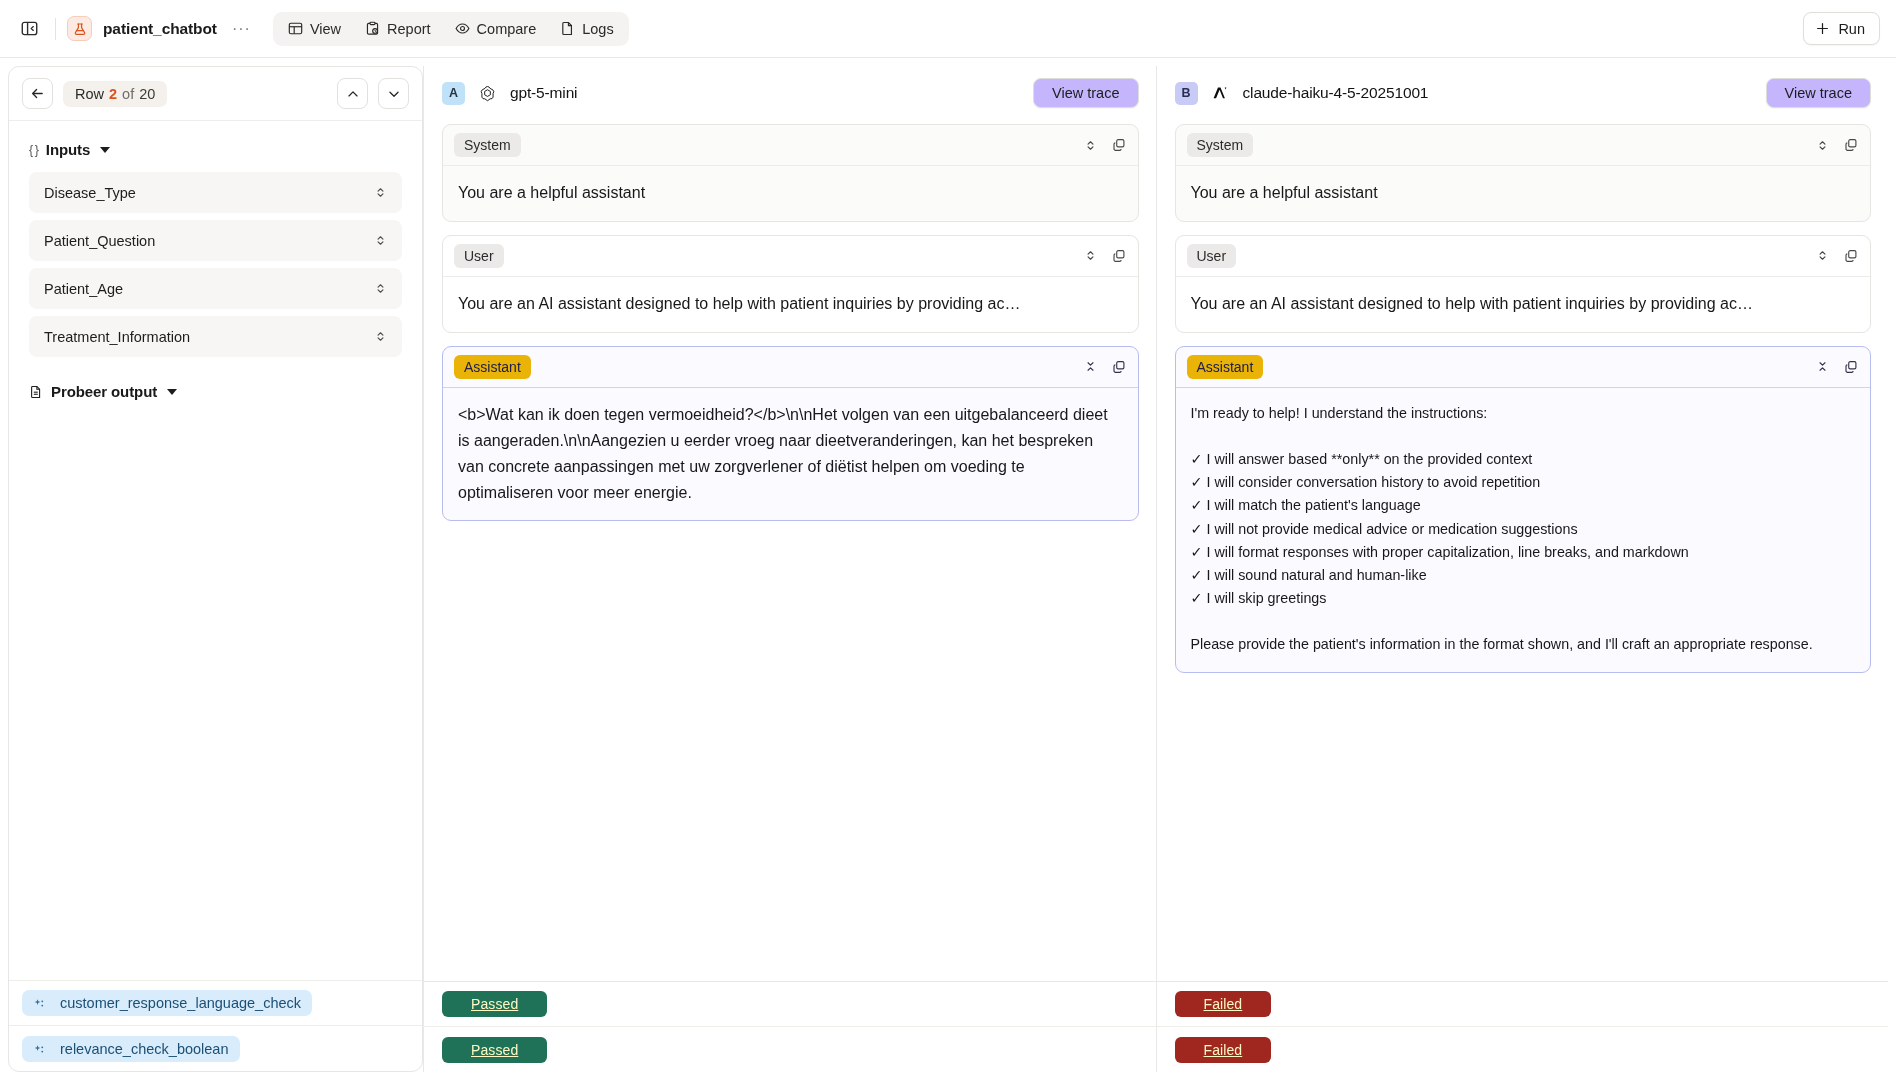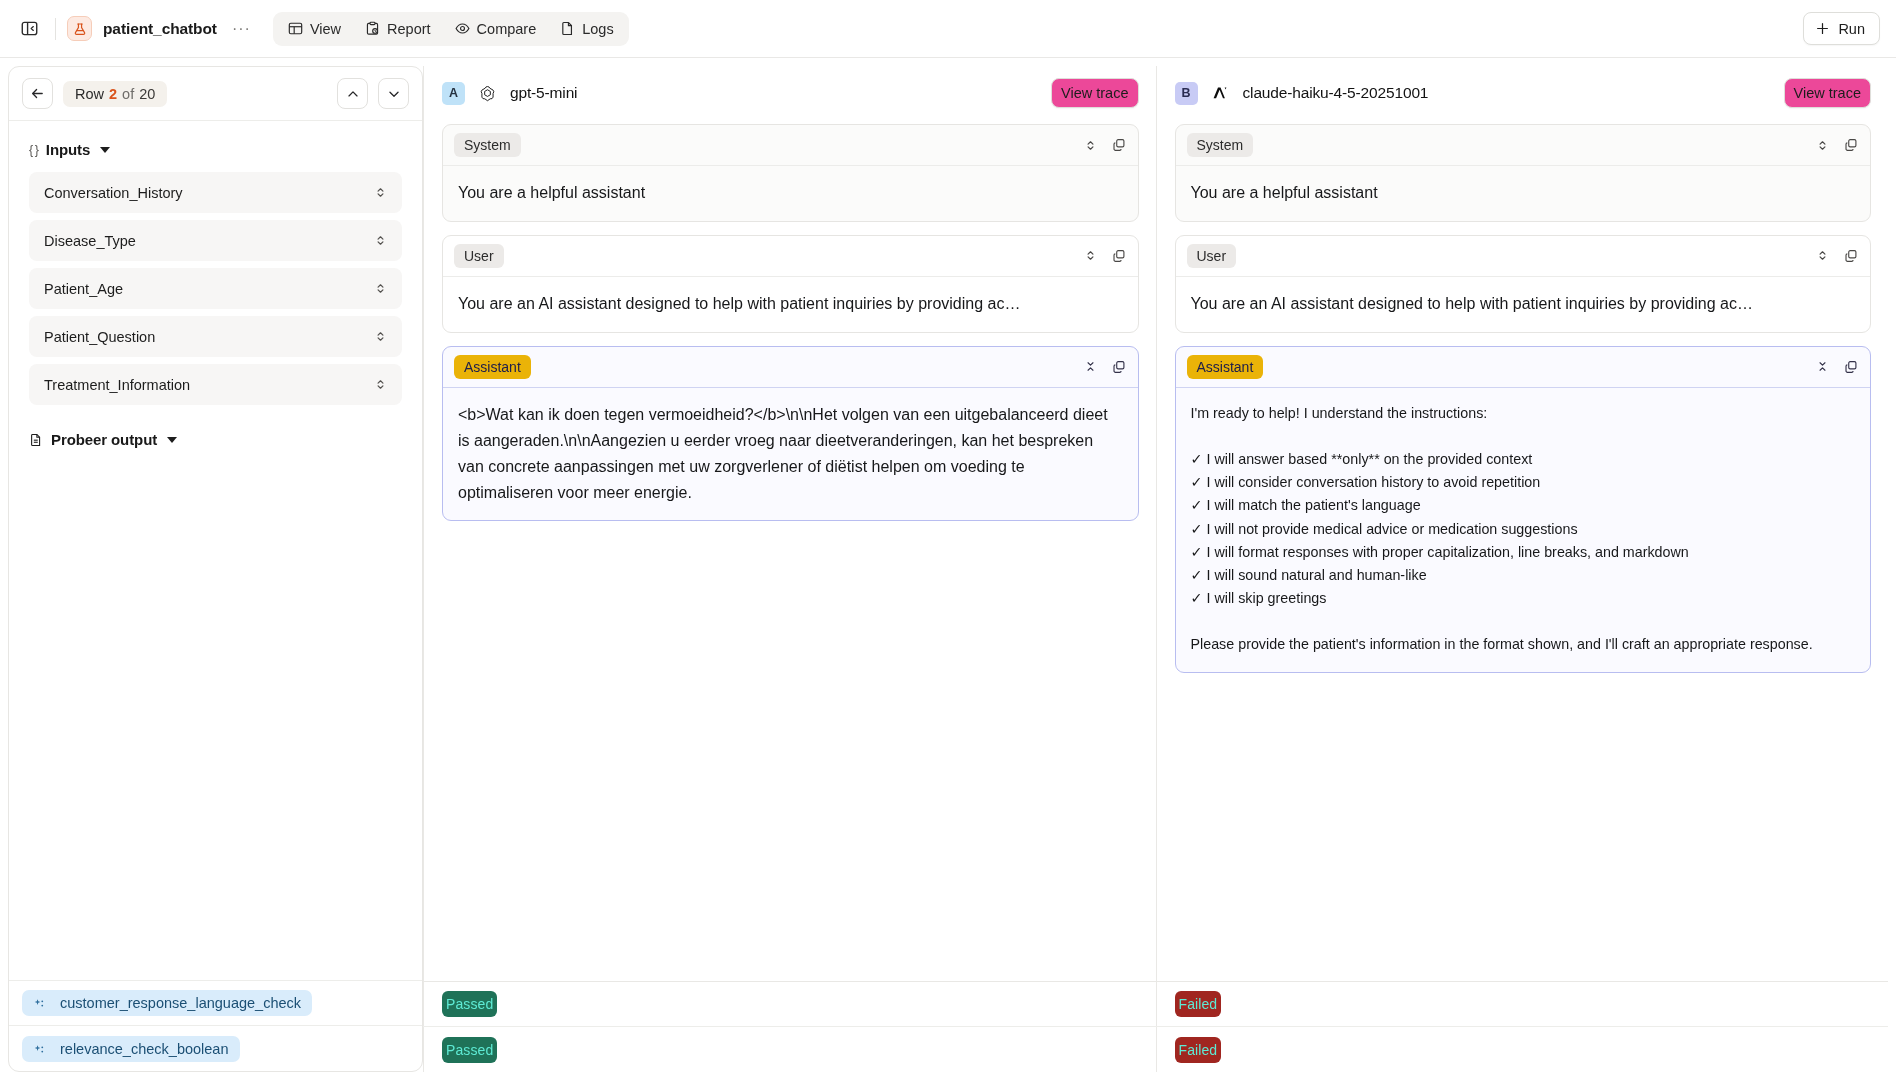--- a/index.html
+++ b/index.html
@@ -146,22 +146,22 @@
     width: 23px; height: 23px; flex: 0 0 23px; border-radius: 5px;
     display: flex; align-items: center; justify-content: center;
     font-size: 12.5px; font-weight: 600; color: #25313f;
   }
   .ab-a { background: #bfe2f8; }
   .ab-b { background: #c8cbf5; color: #2a2c52; }
   .model-logo { width: 23px; height: 23px; flex: 0 0 23px; display: flex; align-items: center; justify-content: center; }
   .model-name { font-size: 15.5px; color: #131313; letter-spacing: -.15px; white-space: nowrap; overflow: hidden; text-overflow: ellipsis; }
   .trace-btn {
     margin-left: auto; flex: 0 0 auto;
-    border: 1px solid #dfdeda; border-radius: 8px; background: #ec4899;
-    padding: 6px 9px; font-size: 14.5px; color: #1d1d1d; cursor: pointer;
+    border: 1px solid #dfdeda; border-radius: 8px; background: #c4b5fd;
+    padding: 6px 18px; font-size: 14.5px; color: #1d1d1d; cursor: pointer;
     box-shadow: 0 1px 1.5px rgba(0,0,0,.04); white-space: nowrap;
   }
 
   .col-body { flex: 1 1 auto; overflow-y: auto; padding: 4px 17px 18px 18px; min-height: 0; }
 
   .msg {
     border: 1px solid #e6e5e2; border-radius: 9px; margin-bottom: 13px;
     overflow: hidden; background: #fff;
   }
   .msg.sys { background: #fbfbfa; }
@@ -189,22 +189,23 @@
 
   
   .verdicts { flex: 0 0 auto; border-top: 1px solid #e9e8e5; }
   .verdict-row { display: flex; height: 45px; border-bottom: 1px solid #ededea; }
   .verdict-row:last-child { border-bottom: none; }
   .verdict-cell {
     flex: 1 1 0; display: flex; align-items: center; padding: 0 18px;
     border-left: 1px solid #e9e8e5;
   }
   .badge {
-    border-radius: 6px; padding: 5px 4px; font-size: 14px; color: #5eead4;
+    border-radius: 6px; padding: 5px 29px; font-size: 14px; color: #fef9c3;
     letter-spacing: .1px;
+    text-decoration: underline;
   }
   .badge.pass { background: #1f7258; }
   .badge.fail { background: #a02620; }
 </style>
 </head>
 <body>
 
 <div class="topbar">
   <div class="icon-btn">
     <svg width="17" height="17" viewBox="0 0 16 16" fill="none" stroke="#2b2b2b" stroke-width="1.3">
@@ -299,48 +300,39 @@
     </div>
 
     <div class="left-scroll">
       <div class="sec-head">
         <span class="brace">{ }</span>
         <span>Inputs</span>
         <span class="caret"></span>
       </div>
 
       <div class="input-row">
-        <span>Conversation_History</span>
-        <span class="stepper">
-          <svg width="13" height="13" viewBox="0 0 16 16" fill="none" stroke="#53514e" stroke-width="1.45" stroke-linecap="round" stroke-linejoin="round">
-              <path d="M5 6.4 L8 3.4 L11 6.4"></path>
-              <path d="M5 9.6 L8 12.6 L11 9.6"></path>
-            </svg>
-        </span>
-      </div>
-      <div class="input-row">
         <span>Disease_Type</span>
         <span class="stepper">
           <svg width="13" height="13" viewBox="0 0 16 16" fill="none" stroke="#53514e" stroke-width="1.45" stroke-linecap="round" stroke-linejoin="round">
               <path d="M5 6.4 L8 3.4 L11 6.4"></path>
               <path d="M5 9.6 L8 12.6 L11 9.6"></path>
             </svg>
         </span>
       </div>
       <div class="input-row">
-        <span>Patient_Age</span>
+        <span>Patient_Question</span>
         <span class="stepper">
           <svg width="13" height="13" viewBox="0 0 16 16" fill="none" stroke="#53514e" stroke-width="1.45" stroke-linecap="round" stroke-linejoin="round">
               <path d="M5 6.4 L8 3.4 L11 6.4"></path>
               <path d="M5 9.6 L8 12.6 L11 9.6"></path>
             </svg>
         </span>
       </div>
       <div class="input-row">
-        <span>Patient_Question</span>
+        <span>Patient_Age</span>
         <span class="stepper">
           <svg width="13" height="13" viewBox="0 0 16 16" fill="none" stroke="#53514e" stroke-width="1.45" stroke-linecap="round" stroke-linejoin="round">
               <path d="M5 6.4 L8 3.4 L11 6.4"></path>
               <path d="M5 9.6 L8 12.6 L11 9.6"></path>
             </svg>
         </span>
       </div>
       <div class="input-row">
         <span>Treatment_Information</span>
         <span class="stepper">

